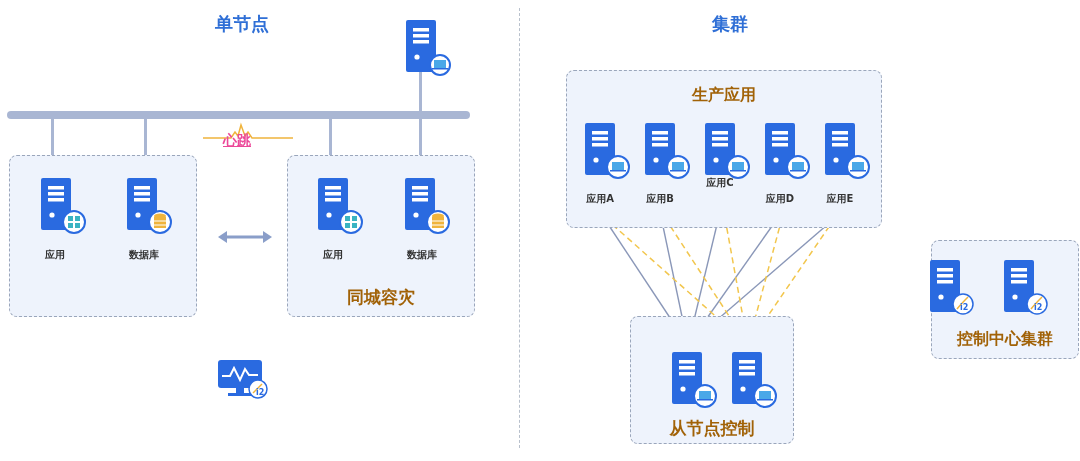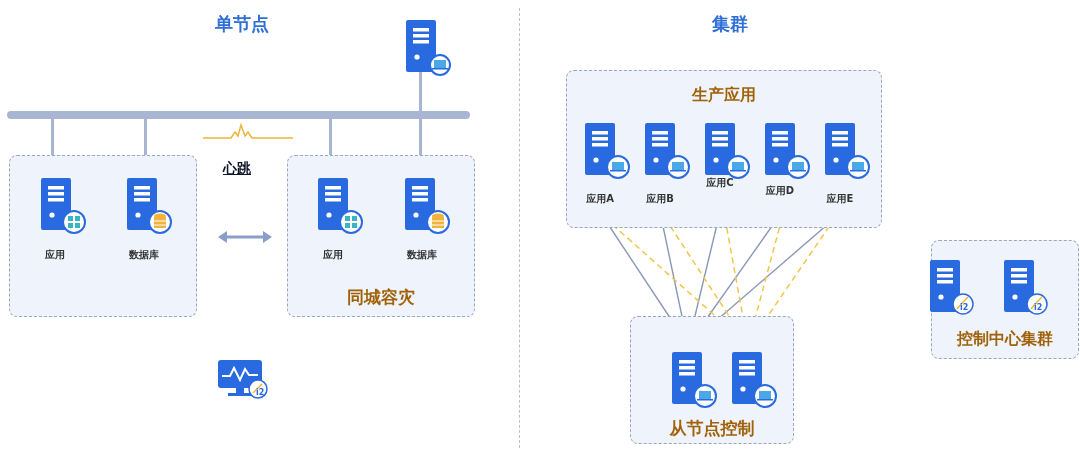--- a/index.html
+++ b/index.html
@@ -43,21 +43,21 @@
 <svg style="left:406px;top:20px;" width="50" height="60">
   <use href="#server"></use>
   <circle cx="34" cy="45" r="10" fill="#fff" stroke="#2a6ae0" stroke-width="2"></circle>
   <rect x="28" y="40" width="12" height="8" fill="#4aa8e8"></rect>
   <rect x="26" y="48" width="16" height="1.5" fill="#2a6ae0"></rect>
 </svg>
 
 <svg style="left:203px;top:122px;" width="92" height="20">
   <polyline points="0,16 28,16 32,10 35,14 38,3 42,14 45,10 49,16 90,16" fill="none" stroke="#f0b43c" stroke-width="1.5"></polyline>
 </svg>
-<div class="abs" style="left:223px;top:160px;font-size:14px;font-weight:bold;color:#0f172a;text-decoration:underline;">心跳</div>
+<div class="abs" style="left:223px;top:132px;font-size:14px;font-weight:bold;color:#ec4899;text-decoration:underline;">心跳</div>
 
 <svg style="left:218px;top:230px;" width="54" height="14">
   <line x1="6" y1="7" x2="48" y2="7" stroke="#8a9ec9" stroke-width="3"></line>
   <polygon points="0,7 9,1 9,13" fill="#8a9ec9"></polygon>
   <polygon points="54,7 45,1 45,13" fill="#8a9ec9"></polygon>
 </svg>
 
 <div class="box" style="left:9px;top:155px;width:188px;height:162px;">
   <svg style="left:31px;top:22px;" width="50" height="60">
     <use href="#server"></use>
@@ -152,21 +152,21 @@
       <rect x="27" y="39" width="12" height="8" fill="#4aa8e8"></rect>
       <rect x="25" y="47" width="16" height="1.5" fill="#2a6ae0"></rect>
     </svg>
     <div class="srv-label" style="left: 685px; top: 176px;">应用C</div>
     <svg width="50" height="60" style="left:765px;top:123px;">
       <use href="#server"></use>
       <circle cx="33" cy="44" r="11" fill="#fff" stroke="#2a6ae0" stroke-width="2"></circle>
       <rect x="27" y="39" width="12" height="8" fill="#4aa8e8"></rect>
       <rect x="25" y="47" width="16" height="1.5" fill="#2a6ae0"></rect>
     </svg>
-    <div class="srv-label" style="left: 745px; top: 184px;">应用D</div>
+    <div class="srv-label" style="left: 745px; top: 192px;">应用D</div>
     <svg width="50" height="60" style="left:825px;top:123px;">
       <use href="#server"></use>
       <circle cx="33" cy="44" r="11" fill="#fff" stroke="#2a6ae0" stroke-width="2"></circle>
       <rect x="27" y="39" width="12" height="8" fill="#4aa8e8"></rect>
       <rect x="25" y="47" width="16" height="1.5" fill="#2a6ae0"></rect>
     </svg>
     <div class="srv-label" style="left: 805px; top: 192px;">应用E</div>
   </div>
 
 <div class="box" style="left:630px;top:316px;width:164px;height:128px;">

